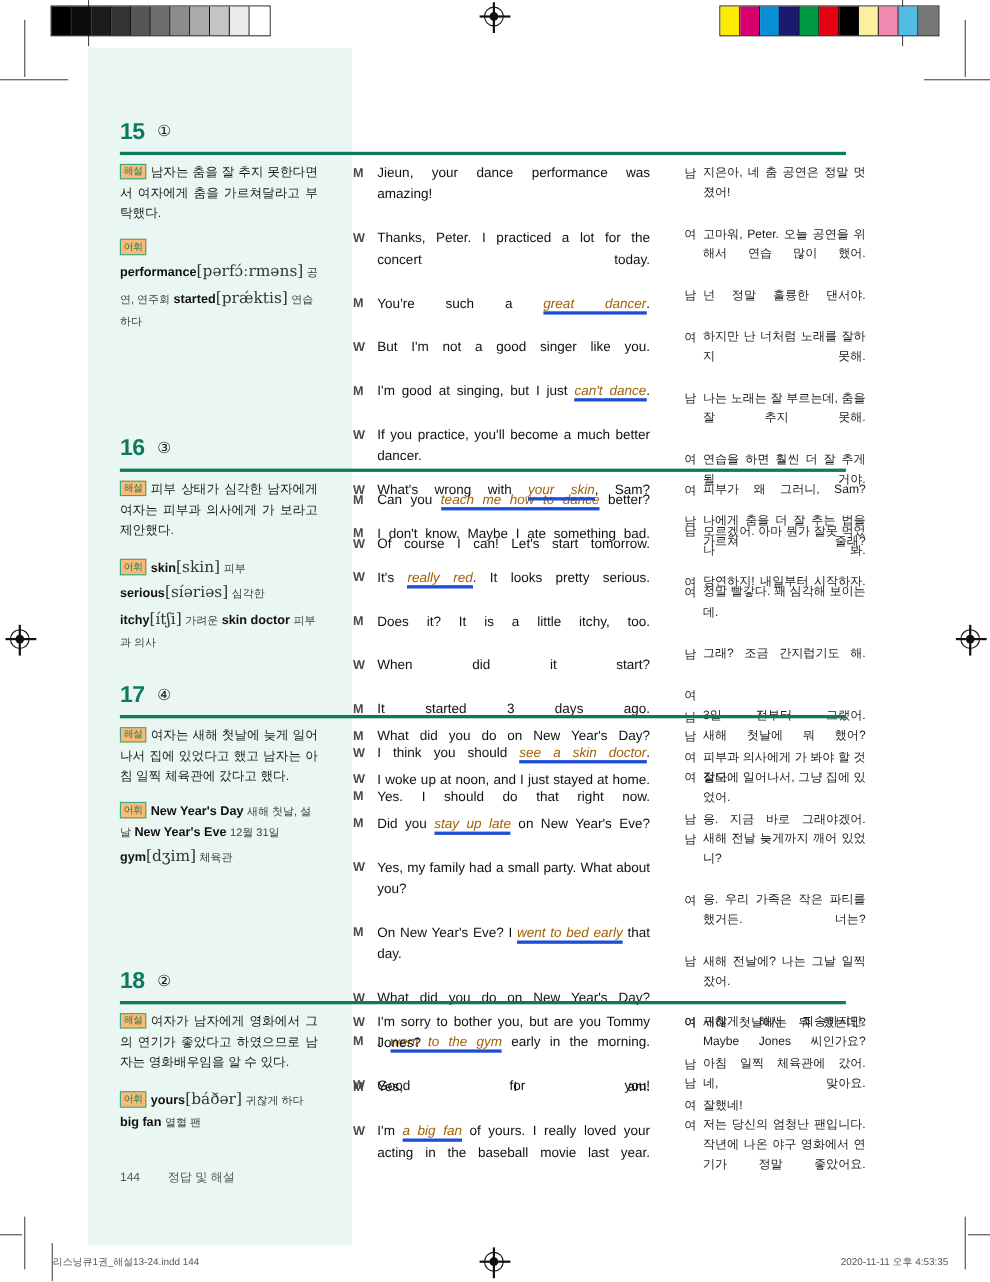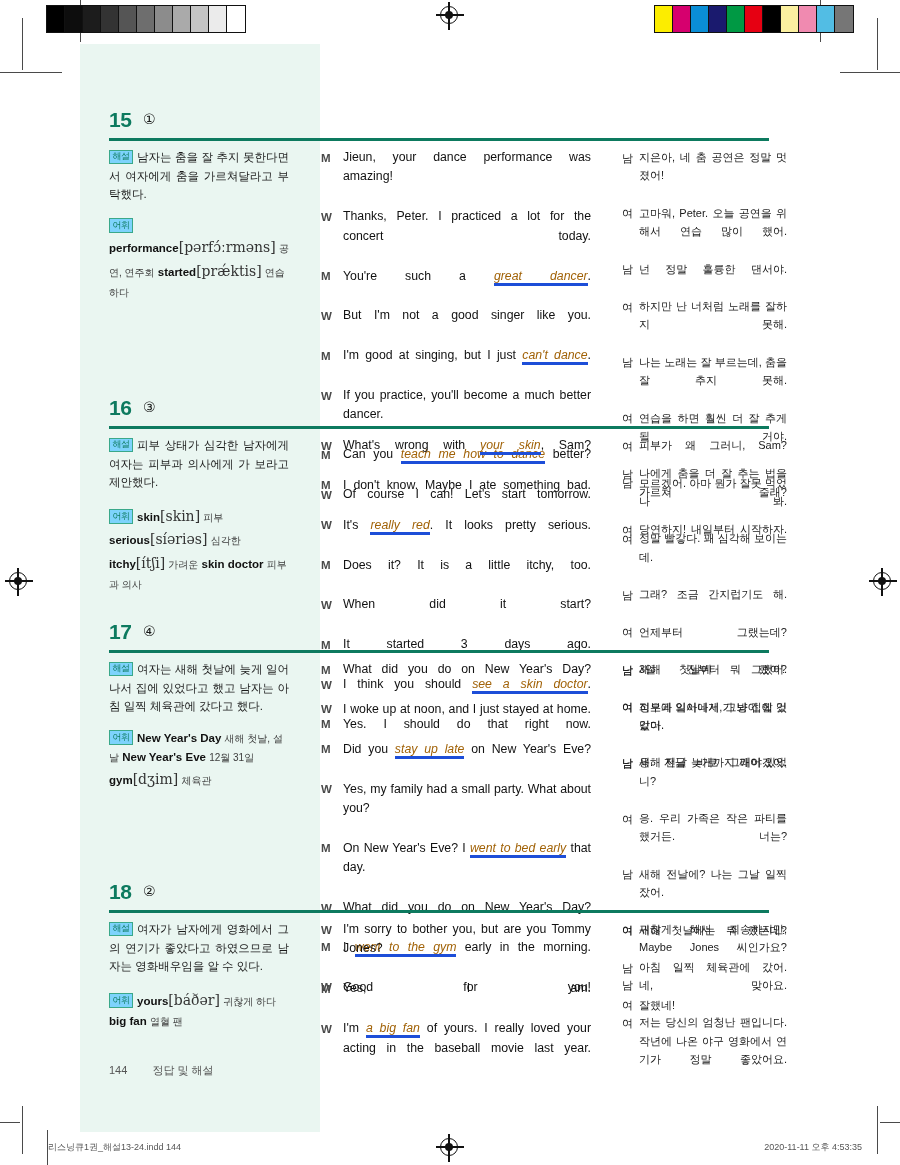--- a/index.html
+++ b/index.html
@@ -64,21 +64,21 @@
 
   .cols { position:absolute; left:0; top:40px; width:850px; }
 
   
   .lcol {
     position:absolute; left:84px; top:0; width:180px;
     font-size:11.5px; color:#1a1a1a; line-height:1.62;
   }
   .tag {
     display:inline-block; border:1px solid #3aa88a; color:#0d7a5f;
-    background:#7dd3fc; font-size:9px; padding:0.5px 2.5px;
+    background:#fdba74; font-size:9px; padding:0.5px 2.5px;
     vertical-align:2px; margin-right:4px; line-height:1.25;
     letter-spacing:-0.5px;
   }
   .haesol { text-align:justify; text-justify:inter-character; }
   .vocab { margin-top:13px; font-size:11.5px; line-height:1.68; }
   .vocab .w { font-weight:bold; color:#111; }
   .vocab .ipa { font-family:"DejaVu Serif", serif; font-size:14px; color:#333; }
   .vocab .kr { color:#3c3c3c; font-size:10px; }
 
   
@@ -314,21 +314,20 @@
             <div class="line">
               <span class="spk">여</span>
               <span class="utt">정말 빨갛다. 꽤 심각해 보이는데.</span>
             </div>
             <div class="line">
               <span class="spk">남</span>
               <span class="utt">그래? 조금 간지럽기도 해.</span>
             </div>
             <div class="line">
               <span class="spk">여</span>
-              <span class="utt">언제부터 그랬는데?</span>
             </div>
             <div class="line">
               <span class="spk">남</span>
               <span class="utt">3일 전부터 그랬어.</span>
             </div>
             <div class="line">
               <span class="spk">여</span>
               <span class="utt">피부과 의사에게 가 봐야 할 것 같다.</span>
             </div>
             <div class="line">

